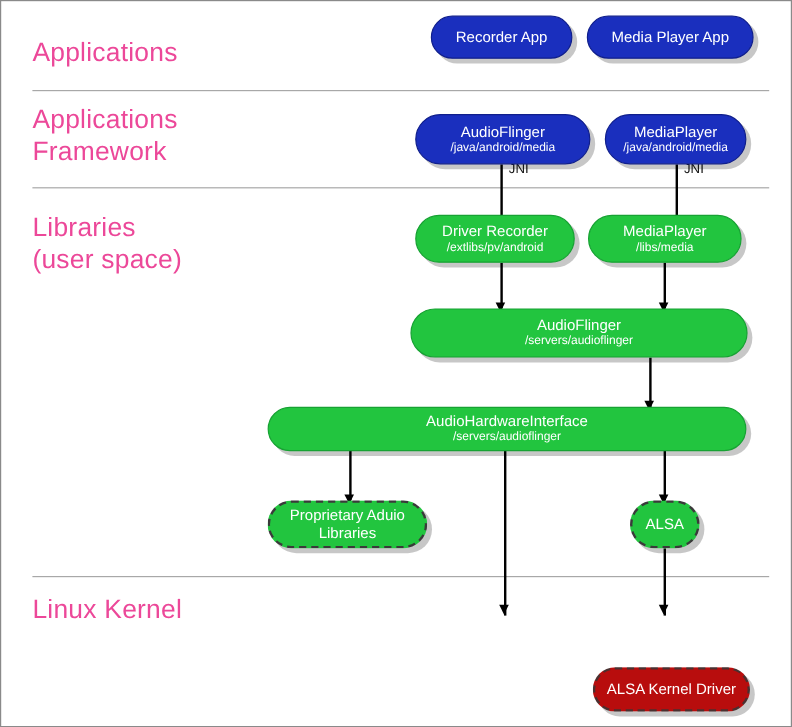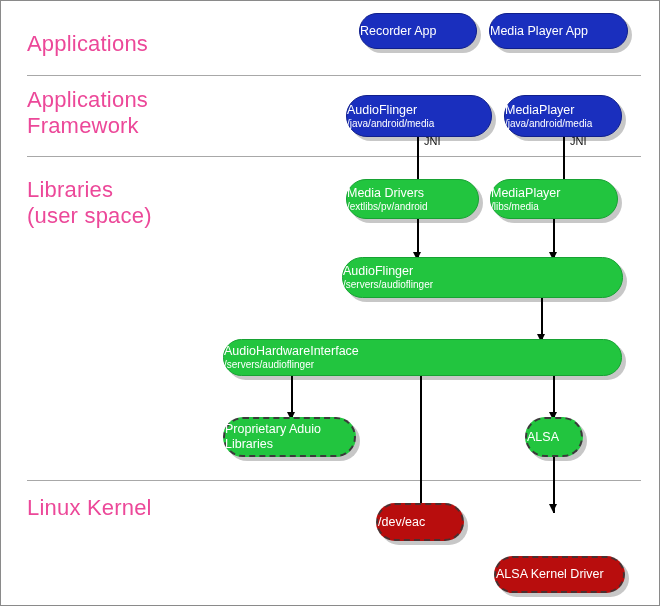--- a/index.html
+++ b/index.html
@@ -37,21 +37,21 @@
     white-space: pre-line;
     font-family: "Liberation Sans", sans-serif;
   }
 
   
   .node {
     position: absolute;
     box-sizing: border-box;
     display: flex;
     flex-direction: column;
-    align-items: flex-start;
+    align-items: center;
     justify-content: center;
     text-align: center;
     color: #ffffff;
     border-radius: 999px;
     box-shadow: 4px 4px 0 rgba(0,0,0,0.22);
     z-index: 3;
   }
   .node .title {
     font-size: 12.5px;
     line-height: 15px;
@@ -153,21 +153,21 @@
     <span class="title">AudioFlinger</span>
     <span class="subtitle">/java/android/media</span>
   </div>
 
   <div class="node blue" style="left:503px; top:94px; width:118px; height:42px;">
     <span class="title">MediaPlayer</span>
     <span class="subtitle">/java/android/media</span>
   </div>
 
   <div class="node green" style="left:345px; top:178px; width:133px; height:40px;">
-    <span class="title">Media Drivers</span>
+    <span class="title">Driver Recorder</span>
     <span class="subtitle">/extlibs/pv/android</span>
   </div>
 
   <div class="node green" style="left:489px; top:178px; width:128px; height:40px;">
     <span class="title">MediaPlayer</span>
     <span class="subtitle">/libs/media</span>
   </div>
 
   <div class="node green" style="left:341px; top:256px; width:281px; height:41px;">
     <span class="title">AudioFlinger</span>
@@ -181,23 +181,20 @@
 
   <div class="node green dashed" style="left:222px; top:416px; width:133px; height:40px;">
     <span class="title">Proprietary Aduio</span>
     <span class="title">Libraries</span>
   </div>
 
   <div class="node green dashed" style="left:524px; top:416px; width:58px; height:40px;">
     <span class="title">ALSA</span>
   </div>
 
-  <div class="node red dashed" style="left:375px; top:502px; width:88px; height:38px;">
-    <span class="title">/dev/eac</span>
-  </div>
 
 
 
   <div class="node red dashed" style="left:493px; top:555px; width:131px; height:37px;">
     <span class="title">ALSA Kernel Driver</span>
   </div>
 
 </div>
 
 </body></html>

